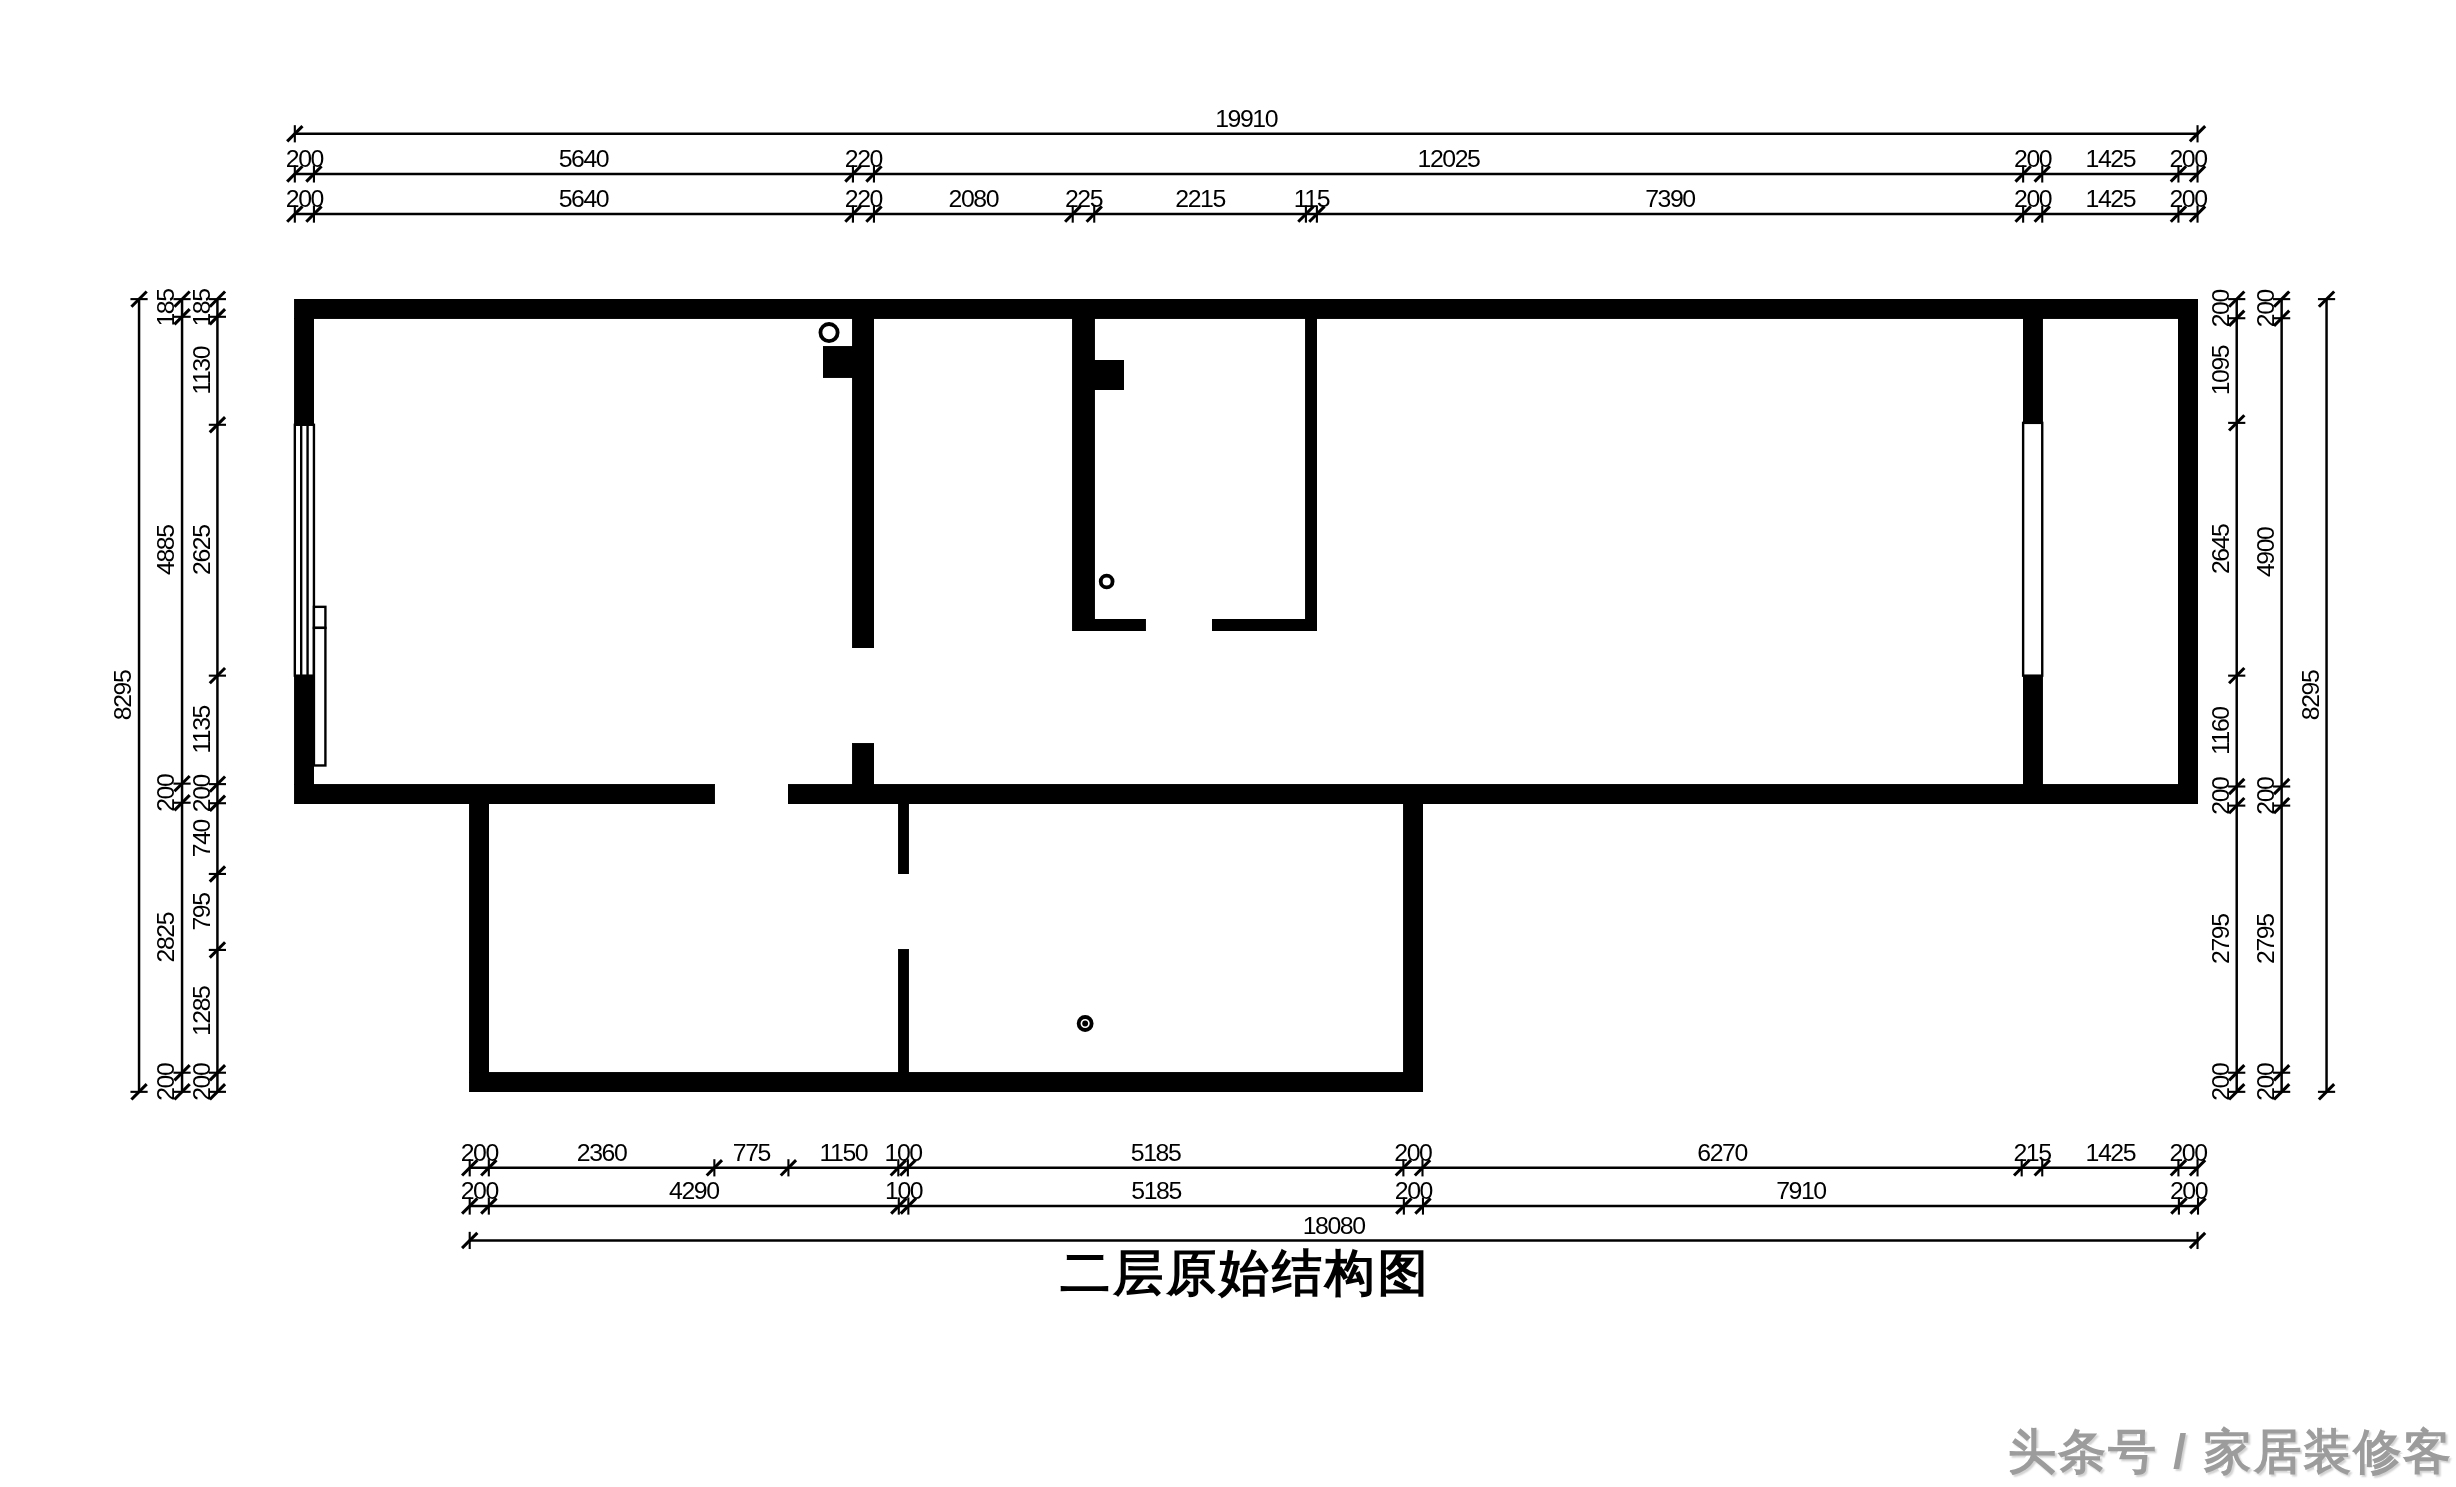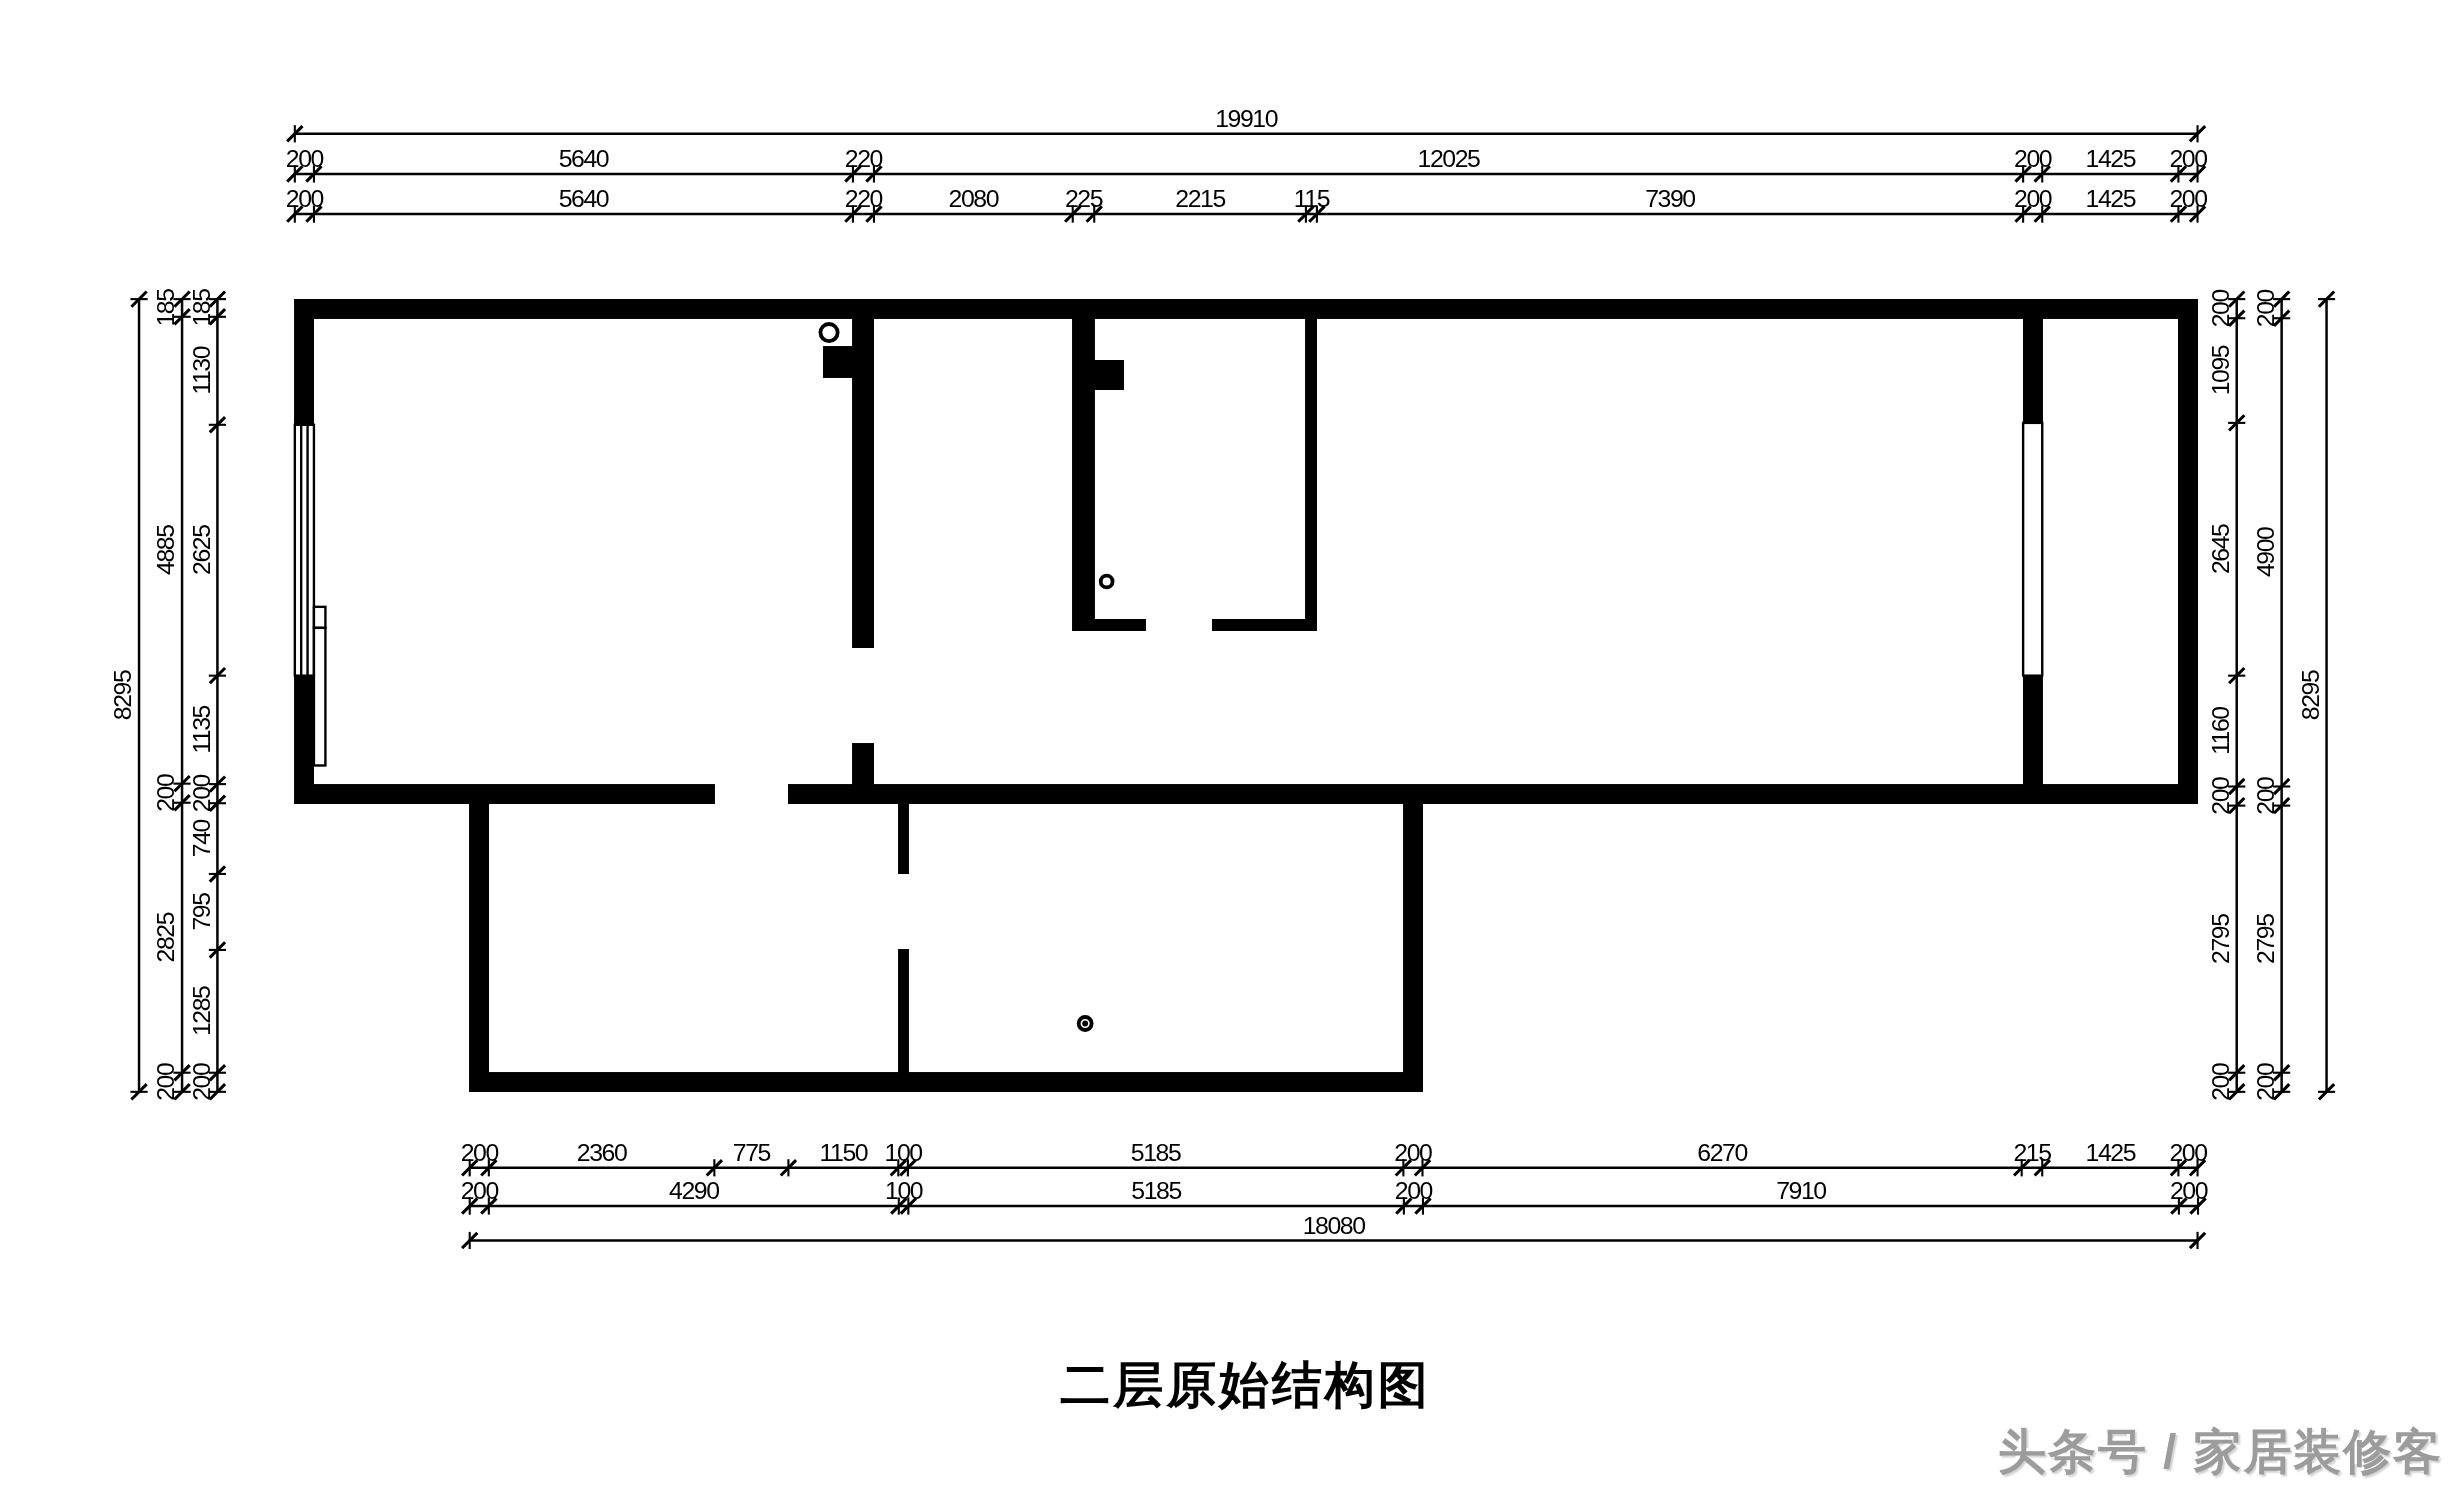--- a/index.html
+++ b/index.html
@@ -10,24 +10,24 @@
   .win{fill:#ffffff;stroke:#000000;stroke-width:2.5;}
   .win-line{stroke:#000000;stroke-width:2.5;fill:none;}
   .detail{fill:#ffffff;stroke:#000000;stroke-width:2.5;}
   .circ{fill:#ffffff;stroke:#000000;stroke-width:4;}
   .circ-dot{fill:#000000;stroke:none;}
   .dim-line{stroke:#000000;stroke-width:2.6;fill:none;}
   .dim-tick{stroke:#000000;stroke-width:2.2;fill:none;}
   .dim-slash{stroke:#000000;stroke-width:3.2;fill:none;}
   .dim-text{fill:#000000;font-family:"Liberation Sans",sans-serif;
             font-size:26px;letter-spacing:-1.5px;}
-  #page-title{position:absolute;left:294px;width:1903px;top:1352px;
+  #page-title{position:absolute;left:294px;width:1903px;top:1240px;
               text-align:center;font-size:50px;font-weight:700;color:#000;
               letter-spacing:2.9px;font-family:"Liberation Sans",sans-serif;}
-  #watermark{position:absolute;right:14px;top:1420px;font-size:48px;
+  #watermark{position:absolute;right:4px;top:1420px;font-size:48px;
              font-weight:700;color:#9c9c9c;letter-spacing:1.9px;
              text-shadow:-2.9px -2.9px 0 #ffffff,1.9px 1.9px 1.9px rgba(0,0,0,0.18);
              font-family:"Liberation Sans",sans-serif;}
 </style>
 </head>
 <body>
 
 <svg id="plan-svg" width="2457" height="1487" viewBox="0 0 2570 1556">
   <g id="layer-walls">
       <rect x="308" y="313" width="1991" height="20" class="wall" shape-rendering="crispEdges"></rect>

